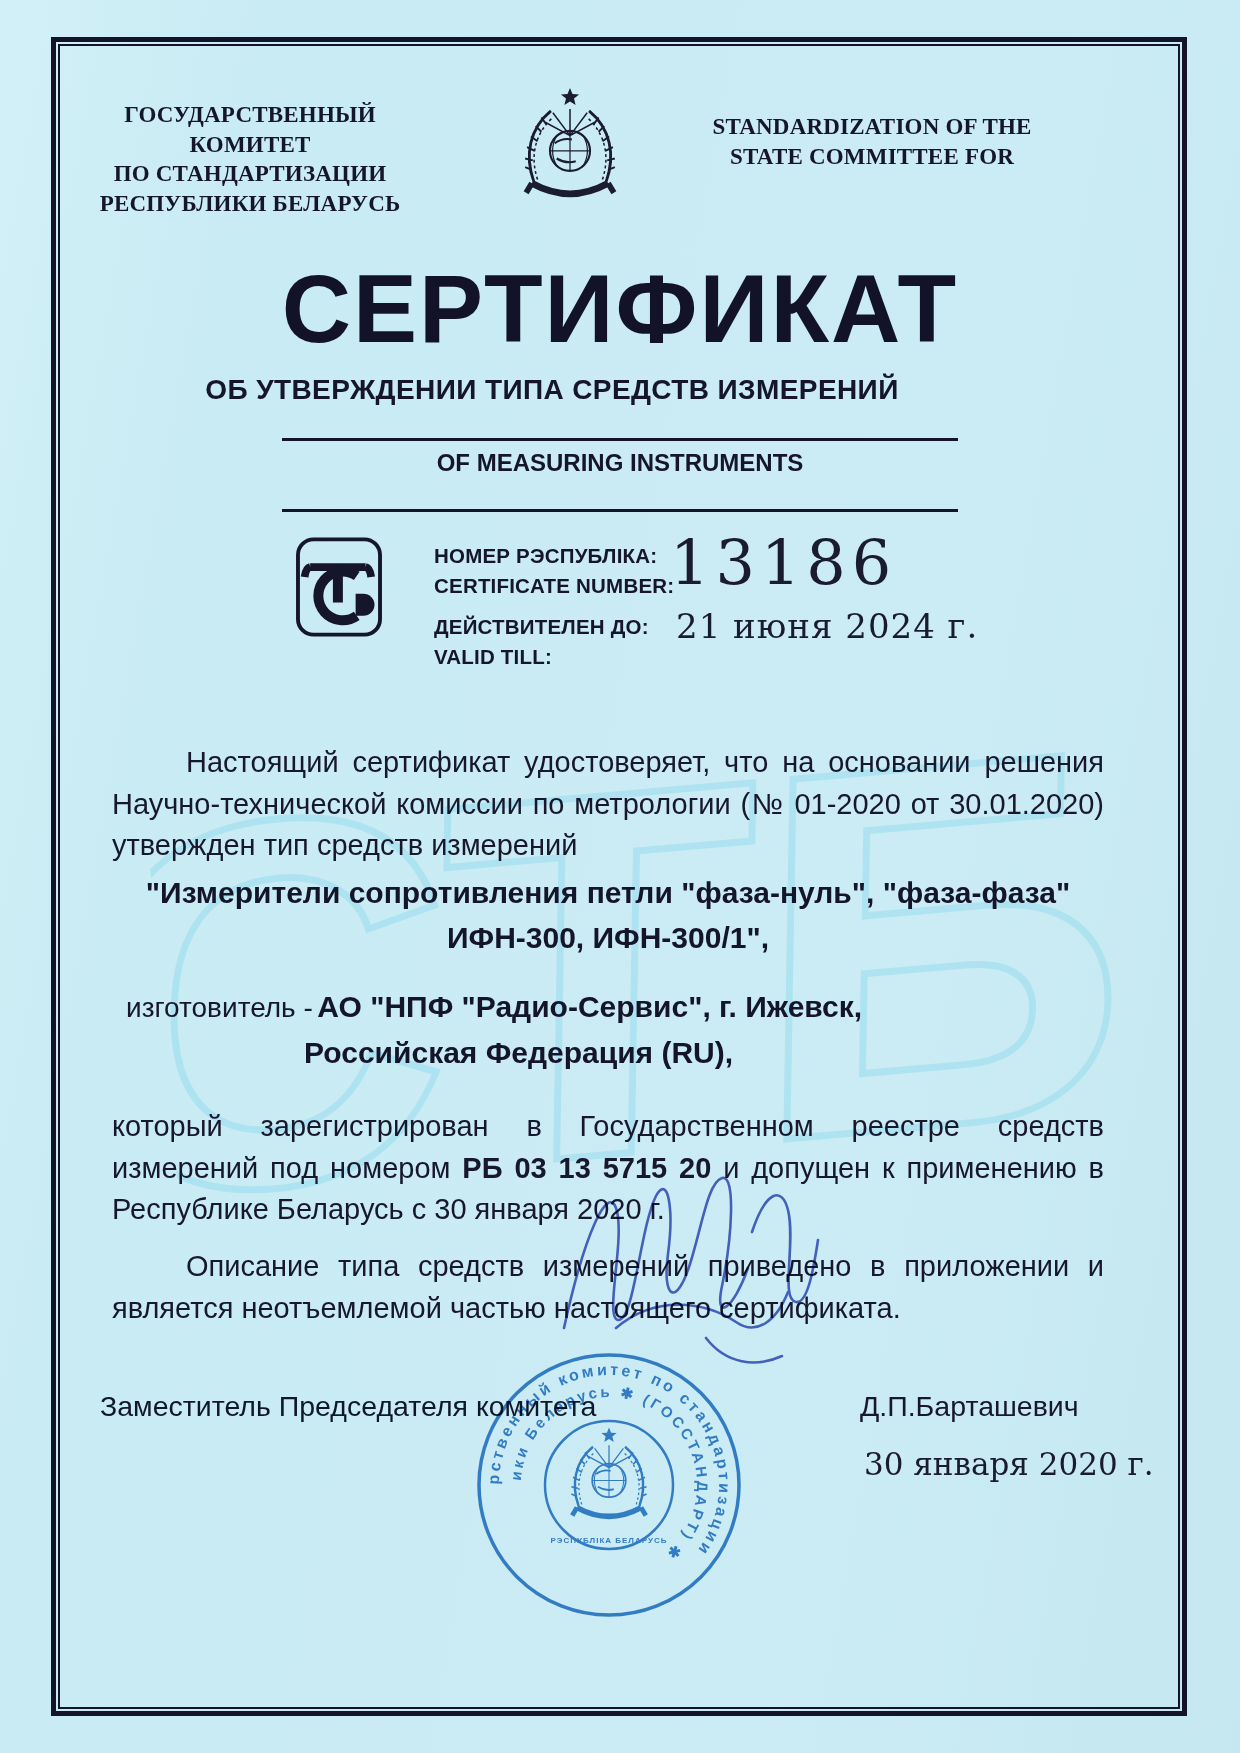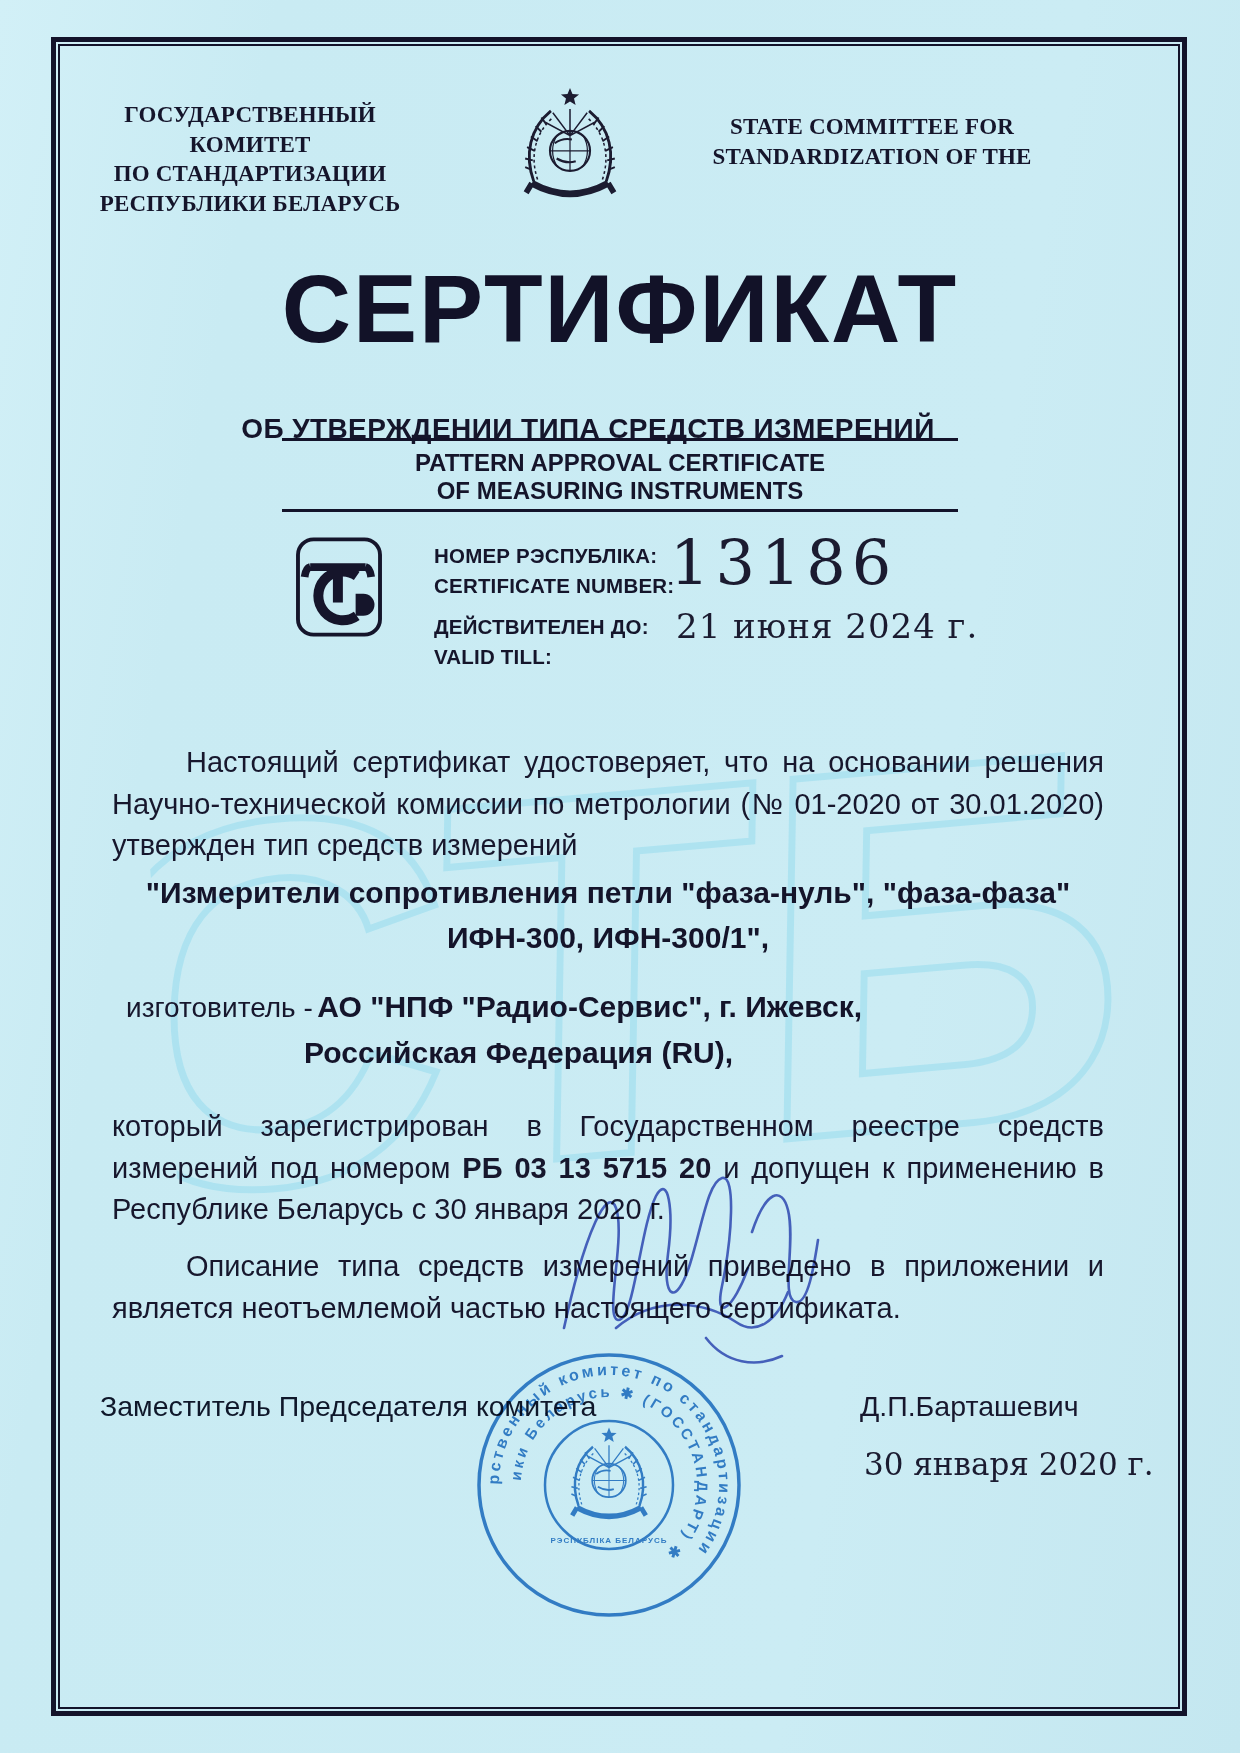--- a/index.html
+++ b/index.html
@@ -15,21 +15,21 @@
 
   .abs{position:absolute;}
 
   .org{width:344px;font-weight:bold;font-size:23px;line-height:29.5px;text-align:center;color:#15152b;letter-spacing:.2px;font-family:Liberation Serif, serif;}
   .org-ru{left:78px;top:100px;}
   .org-en{left:700px;top:112px;}
 
   .emblem-top{left:506px;top:86px;width:128px;height:124px;color:#1c1c31;}
 
   .title{left:0;width:1240px;top:256px;text-align:center;font-size:96px;font-weight:bold;letter-spacing:2px;color:#121228;line-height:1.1;}
-  .sub-ru{left:0;width:1104px;top:413px;text-align:center;font-size:28px;font-weight:bold;color:#15152b;letter-spacing:.4px;padding-left:36px;}
+  .sub-ru{left:0;width:1104px;top:374px;text-align:center;font-size:28px;font-weight:bold;color:#15152b;letter-spacing:.4px;}
   .rule{left:282px;width:676px;height:3px;background:#13132a;}
   .rule1{top:438px;} .rule2{top:509px;}
   .sub-en{left:0;width:1240px;top:449px;text-align:center;font-size:24px;font-weight:bold;line-height:27.5px;color:#15152b;}
 
   .stb-logo{left:294px;top:536px;width:90px;height:102px;color:#15152b;}
 
   .lbl{left:434px;font-weight:bold;font-size:20.5px;line-height:30px;color:#15152b;letter-spacing:.2px;}
   .lbl-num{top:541px;} .lbl-valid{top:612px;}
   .serif{font-family:"DejaVu Serif","Liberation Serif",serif;font-weight:400;}
   .cert-num{left:670px;top:526px;font-size:62px;letter-spacing:6px;color:#1b1b30;}
@@ -100,29 +100,28 @@
   <div>ГОСУДАРСТВЕННЫЙ КОМИТЕТ</div>
   <div>ПО СТАНДАРТИЗАЦИИ</div>
   <div>РЕСПУБЛИКИ БЕЛАРУСЬ</div>
 </div>
 
 <svg class="abs emblem-top" viewBox="0 0 120 130">
   <use href="#emblem" x="0" y="0" width="120" height="130"></use>
 </svg>
 
 <div class="abs org org-en">
+  <div>STANDARDIZATION OF THE</div>
   <div>STATE COMMITTEE FOR</div>
-  <div>STANDARDIZATION OF THE</div>
 </div>
 
 <div class="abs title">СЕРТИФИКАТ</div>
 <div class="abs sub-ru">ОБ УТВЕРЖДЕНИИ ТИПА СРЕДСТВ ИЗМЕРЕНИЙ</div>
 <div class="abs rule rule1"></div>
 <div class="abs sub-en">
-  <div>PATTERN APPROVAL CERTIFICATE</div>
   <div>OF MEASURING INSTRUMENTS</div>
 </div>
 <div class="abs rule rule2"></div>
 
 <svg class="abs stb-logo" viewBox="0 0 80 92">
   <rect x="3" y="3" width="74" height="86" rx="14" fill="none" stroke="currentColor" stroke-width="3.5"></rect>
   <path d="M56 36 A22 22 0 1 0 56 72" fill="none" stroke="currentColor" stroke-width="9"></path>
   <path d="M14 28 q-4 1 -5 9 M14 28 h50 M64 28 q4 1 5 9" fill="none" stroke="currentColor" stroke-width="7"></path>
   <path d="M39 28 V60" fill="none" stroke="currentColor" stroke-width="9"></path>
   <path d="M55 52 h7 a10 10 0 0 1 0 20 h-7 z" fill="currentColor"></path>

